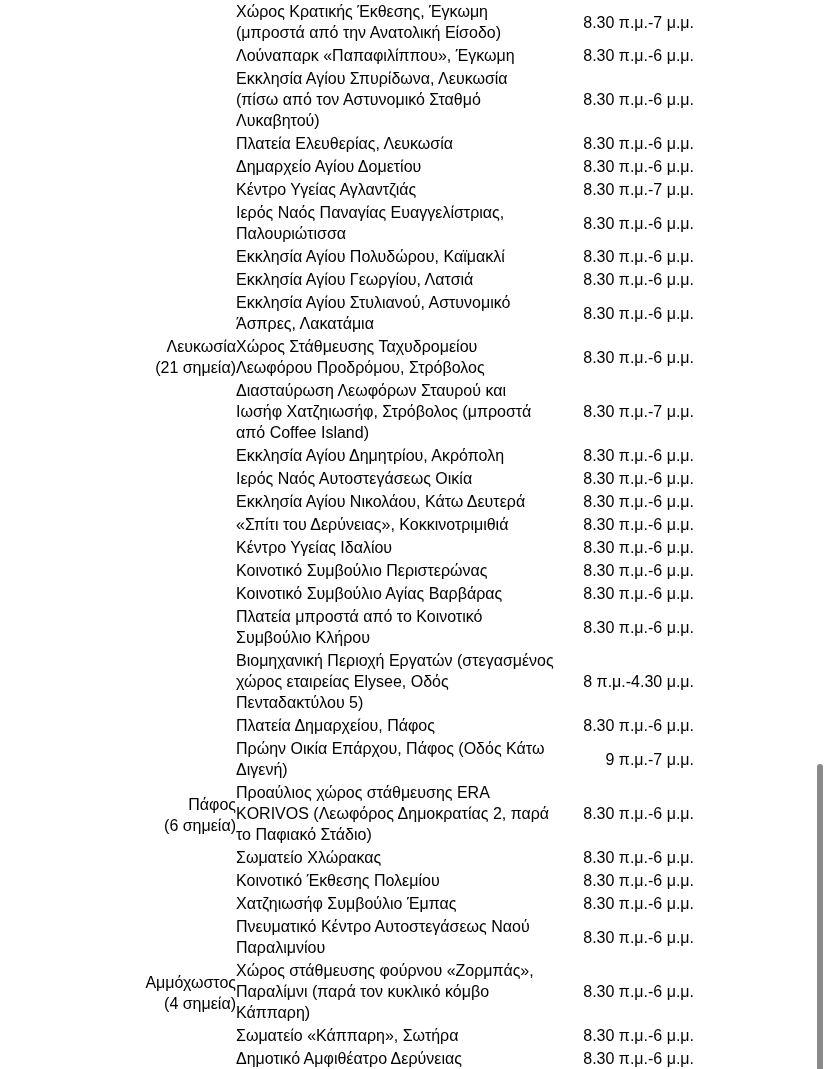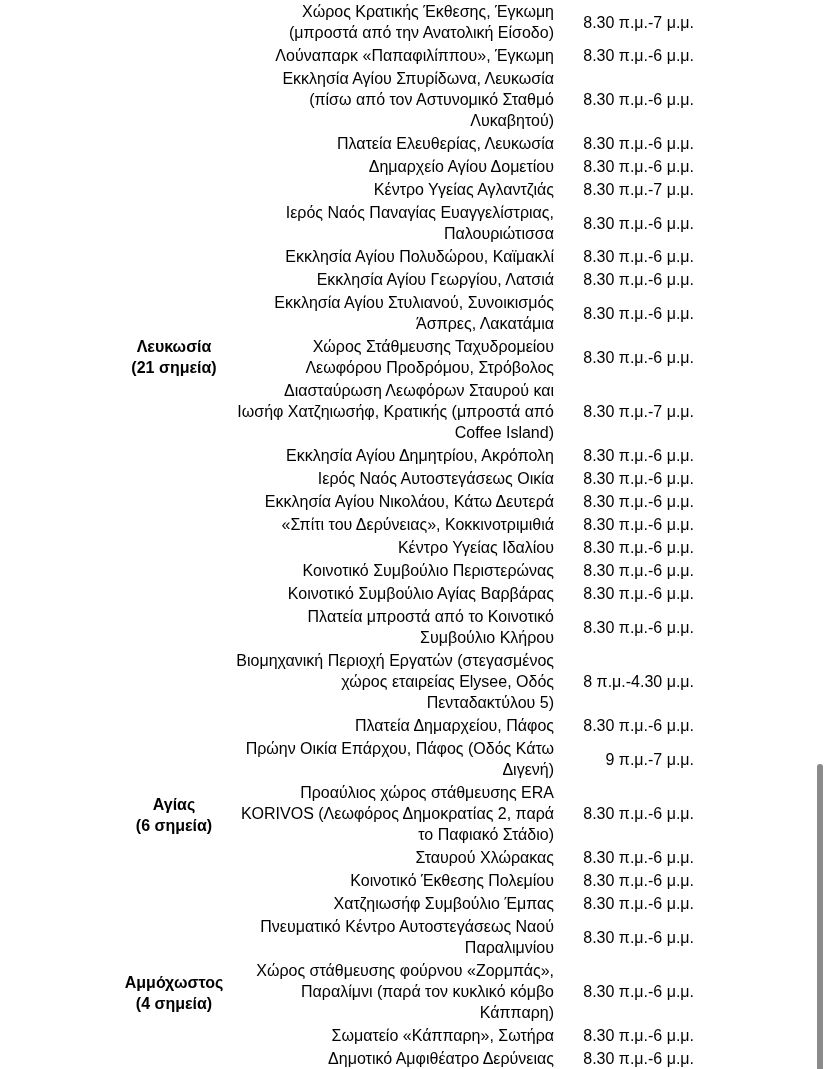--- a/index.html
+++ b/index.html
@@ -21,28 +21,28 @@
     table-layout: fixed;
   }
   table.sites td {
     font-size: 16px;
     line-height: 21px;
     padding: 1px 0;
     vertical-align: middle;
   }
   td.region {
     width: 124px;
-    font-weight: bold;
-    text-align: center;
+    font-weight: normal;
+    text-align: right;
     vertical-align: top;
     padding-top: 2px;
   }
   td.location {
     width: 318px;
-    text-align: right;
+    text-align: left;
   }
   td.hours {
     width: 140px;
     text-align: right;
     padding-left: 12px;
     white-space: nowrap;
   }
   .scrollbar-thumb {
     position: absolute;
     left: 817px;
@@ -92,29 +92,29 @@
         </tr>
         <tr>
           <td class="location">Εκκλησία Αγίου Πολυδώρου, Καϊμακλί</td>
           <td class="hours">8.30 π.μ.-6 μ.μ.</td>
         </tr>
         <tr>
           <td class="location">Εκκλησία Αγίου Γεωργίου, Λατσιά</td>
           <td class="hours">8.30 π.μ.-6 μ.μ.</td>
         </tr>
         <tr>
-          <td class="location">Εκκλησία Αγίου Στυλιανού, Συνοικισμός Άσπρες, Λακατάμια</td>
+          <td class="location">Εκκλησία Αγίου Στυλιανού, Αστυνομικό Άσπρες, Λακατάμια</td>
           <td class="hours">8.30 π.μ.-6 μ.μ.</td>
         </tr>
         <tr>
           <td class="location">Χώρος Στάθμευσης Ταχυδρομείου Λεωφόρου Προδρόμου, Στρόβολος</td>
           <td class="hours">8.30 π.μ.-6 μ.μ.</td>
         </tr>
         <tr>
-          <td class="location">Διασταύρωση Λεωφόρων Σταυρού και Ιωσήφ Χατζηιωσήφ, Κρατικής (μπροστά από Coffee Island)</td>
+          <td class="location">Διασταύρωση Λεωφόρων Σταυρού και Ιωσήφ Χατζηιωσήφ, Στρόβολος (μπροστά από Coffee Island)</td>
           <td class="hours">8.30 π.μ.-7 μ.μ.</td>
         </tr>
         <tr>
           <td class="location">Εκκλησία Αγίου Δημητρίου, Ακρόπολη</td>
           <td class="hours">8.30 π.μ.-6 μ.μ.</td>
         </tr>
         <tr>
           <td class="location">Ιερός Ναός Αυτοστεγάσεως Οικία</td>
           <td class="hours">8.30 π.μ.-6 μ.μ.</td>
         </tr>
@@ -141,36 +141,36 @@
         <tr>
           <td class="location">Πλατεία μπροστά από το Κοινοτικό Συμβούλιο Κλήρου</td>
           <td class="hours">8.30 π.μ.-6 μ.μ.</td>
         </tr>
         <tr>
           <td class="location">Βιομηχανική Περιοχή Εργατών (στεγασμένος χώρος εταιρείας Elysee, Οδός Πενταδακτύλου 5)</td>
           <td class="hours">8 π.μ.-4.30 μ.μ.</td>
         </tr>
         <tr>
           <td class="region" rowspan="6">
-            <div>Αγίας</div>
+            <div>Πάφος</div>
             <div>(6 σημεία)</div>
           </td>
           <td class="location">Πλατεία Δημαρχείου, Πάφος</td>
           <td class="hours">8.30 π.μ.-6 μ.μ.</td>
         </tr>
         <tr>
           <td class="location">Πρώην Οικία Επάρχου, Πάφος (Οδός Κάτω Διγενή)</td>
           <td class="hours">9 π.μ.-7 μ.μ.</td>
         </tr>
         <tr>
           <td class="location">Προαύλιος χώρος στάθμευσης ERA KORIVOS (Λεωφόρος Δημοκρατίας 2, παρά το Παφιακό Στάδιο)</td>
           <td class="hours">8.30 π.μ.-6 μ.μ.</td>
         </tr>
         <tr>
-          <td class="location">Σταυρού Χλώρακας</td>
+          <td class="location">Σωματείο Χλώρακας</td>
           <td class="hours">8.30 π.μ.-6 μ.μ.</td>
         </tr>
         <tr>
           <td class="location">Κοινοτικό Έκθεσης Πολεμίου</td>
           <td class="hours">8.30 π.μ.-6 μ.μ.</td>
         </tr>
         <tr>
           <td class="location">Χατζηιωσήφ Συμβούλιο Έμπας</td>
           <td class="hours">8.30 π.μ.-6 μ.μ.</td>
         </tr>

